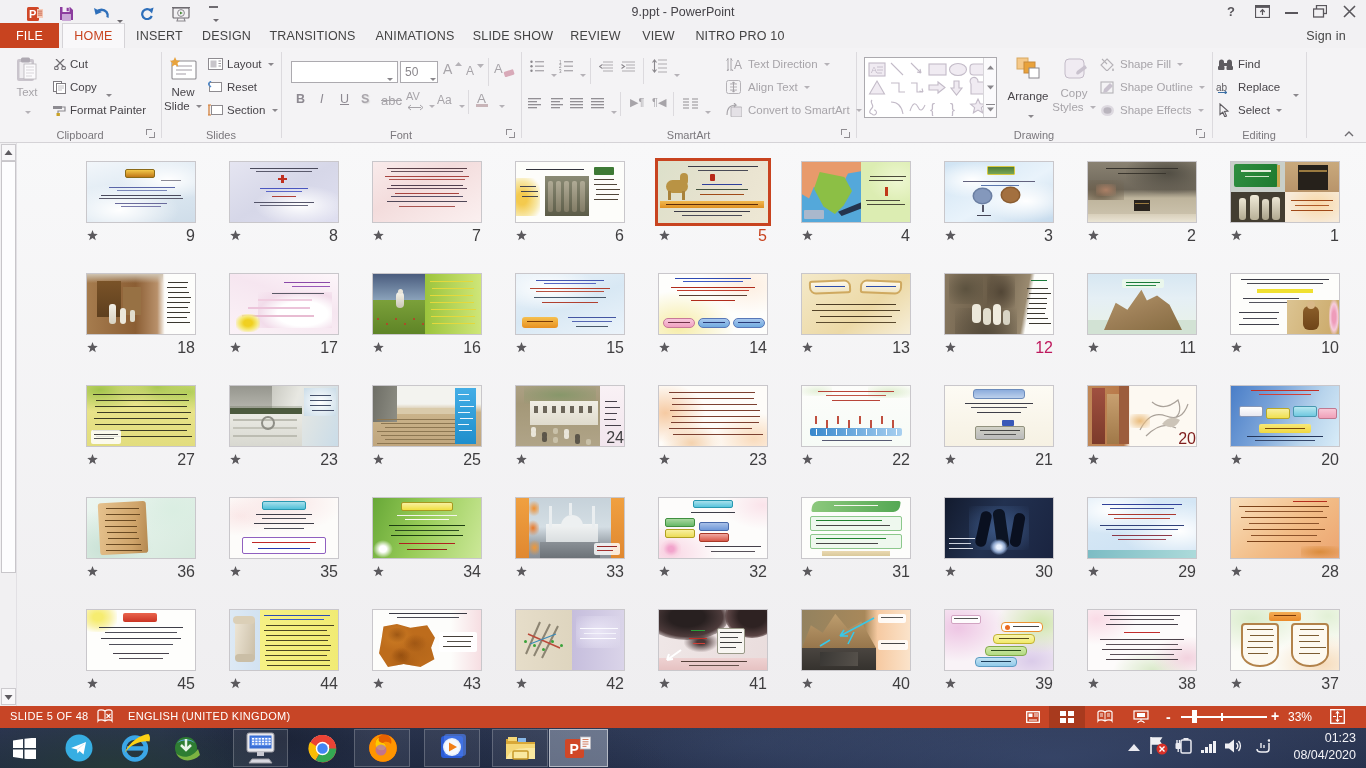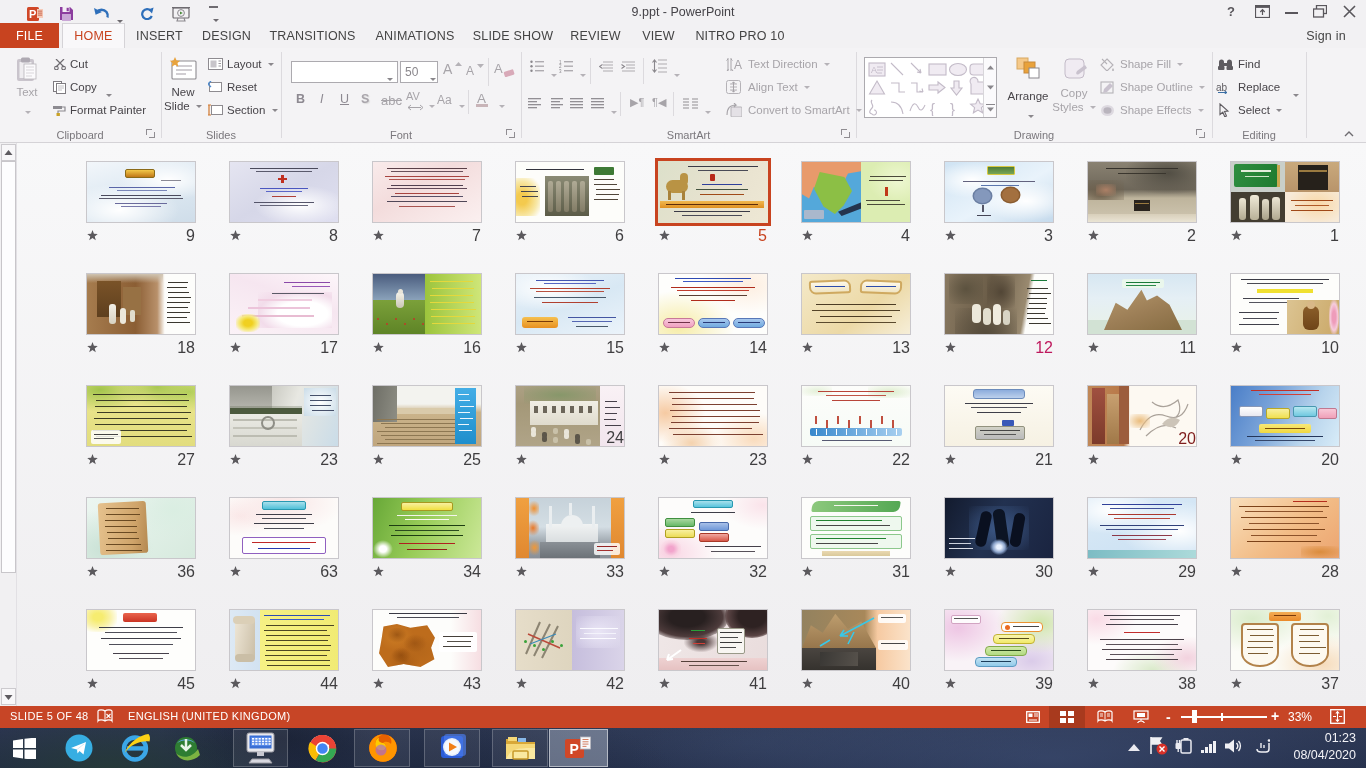--- a/index.html
+++ b/index.html
@@ -827,21 +827,21 @@
     <b style="left:32px;top:3px;width:44px;height:9px;background:linear-gradient(#a8e0ec,#50c0d8);border-radius:2px;border:1px solid #2898b0"></b>
     <i style="left:26px;top:16px;width:56px;height:1px;background:#3e3e48"></i>
     <i style="left:32px;top:20px;width:44px;height:1px;background:#4e4e58"></i>
     <i style="left:24px;top:25px;width:60px;height:1px;background:#3e3e48"></i>
     <i style="left:34px;top:30px;width:40px;height:1px;background:#4e4e58"></i>
     <b style="left:12px;top:39px;width:84px;height:17px;background:#fff;border-radius:2px;border:1.5px solid #9060c0"></b>
     <i style="left:22px;top:44px;width:64px;height:1px;background:#c02828"></i>
     <i style="left:28px;top:50px;width:52px;height:1px;background:#2838b0"></i>
   </div>
 <div class="star" style="left:230px;top:566px"></div>
-<div class="num" style="left:298px;top:563px;color:#3F3E40">63</div>
+<div class="num" style="left:298px;top:563px;color:#3F3E40">35</div>
 <div class="th" style="left:372px;top:497px;background:linear-gradient(110deg,#68a838 0%,#98cc58 45%,#cce898 100%)">
     <b style="left:28px;top:4px;width:52px;height:9px;background:linear-gradient(#f8f0a0,#f0e040);border-radius:2px;border:1px solid #a89820"></b>
     <i style="left:24px;top:17px;width:60px;height:1px;background:#f4f4ec"></i>
     <i style="left:32px;top:21px;width:44px;height:1px;background:#fbfbf3"></i>
     <i style="left:16px;top:27px;width:76px;height:1px;background:#1e3e12"></i>
     <i style="left:22px;top:32px;width:64px;height:1px;background:#2a4a1e"></i>
     <i style="left:18px;top:37px;width:72px;height:1px;background:#1e3e12"></i>
     <i style="left:26px;top:45px;width:56px;height:1px;background:#b02020"></i>
     <i style="left:34px;top:51px;width:40px;height:1px;background:#902018"></i>
     <b style="left:0px;top:42px;width:20px;height:18px;background:radial-gradient(#ffffff 25%,rgba(255,255,255,0) 70%)"></b>

